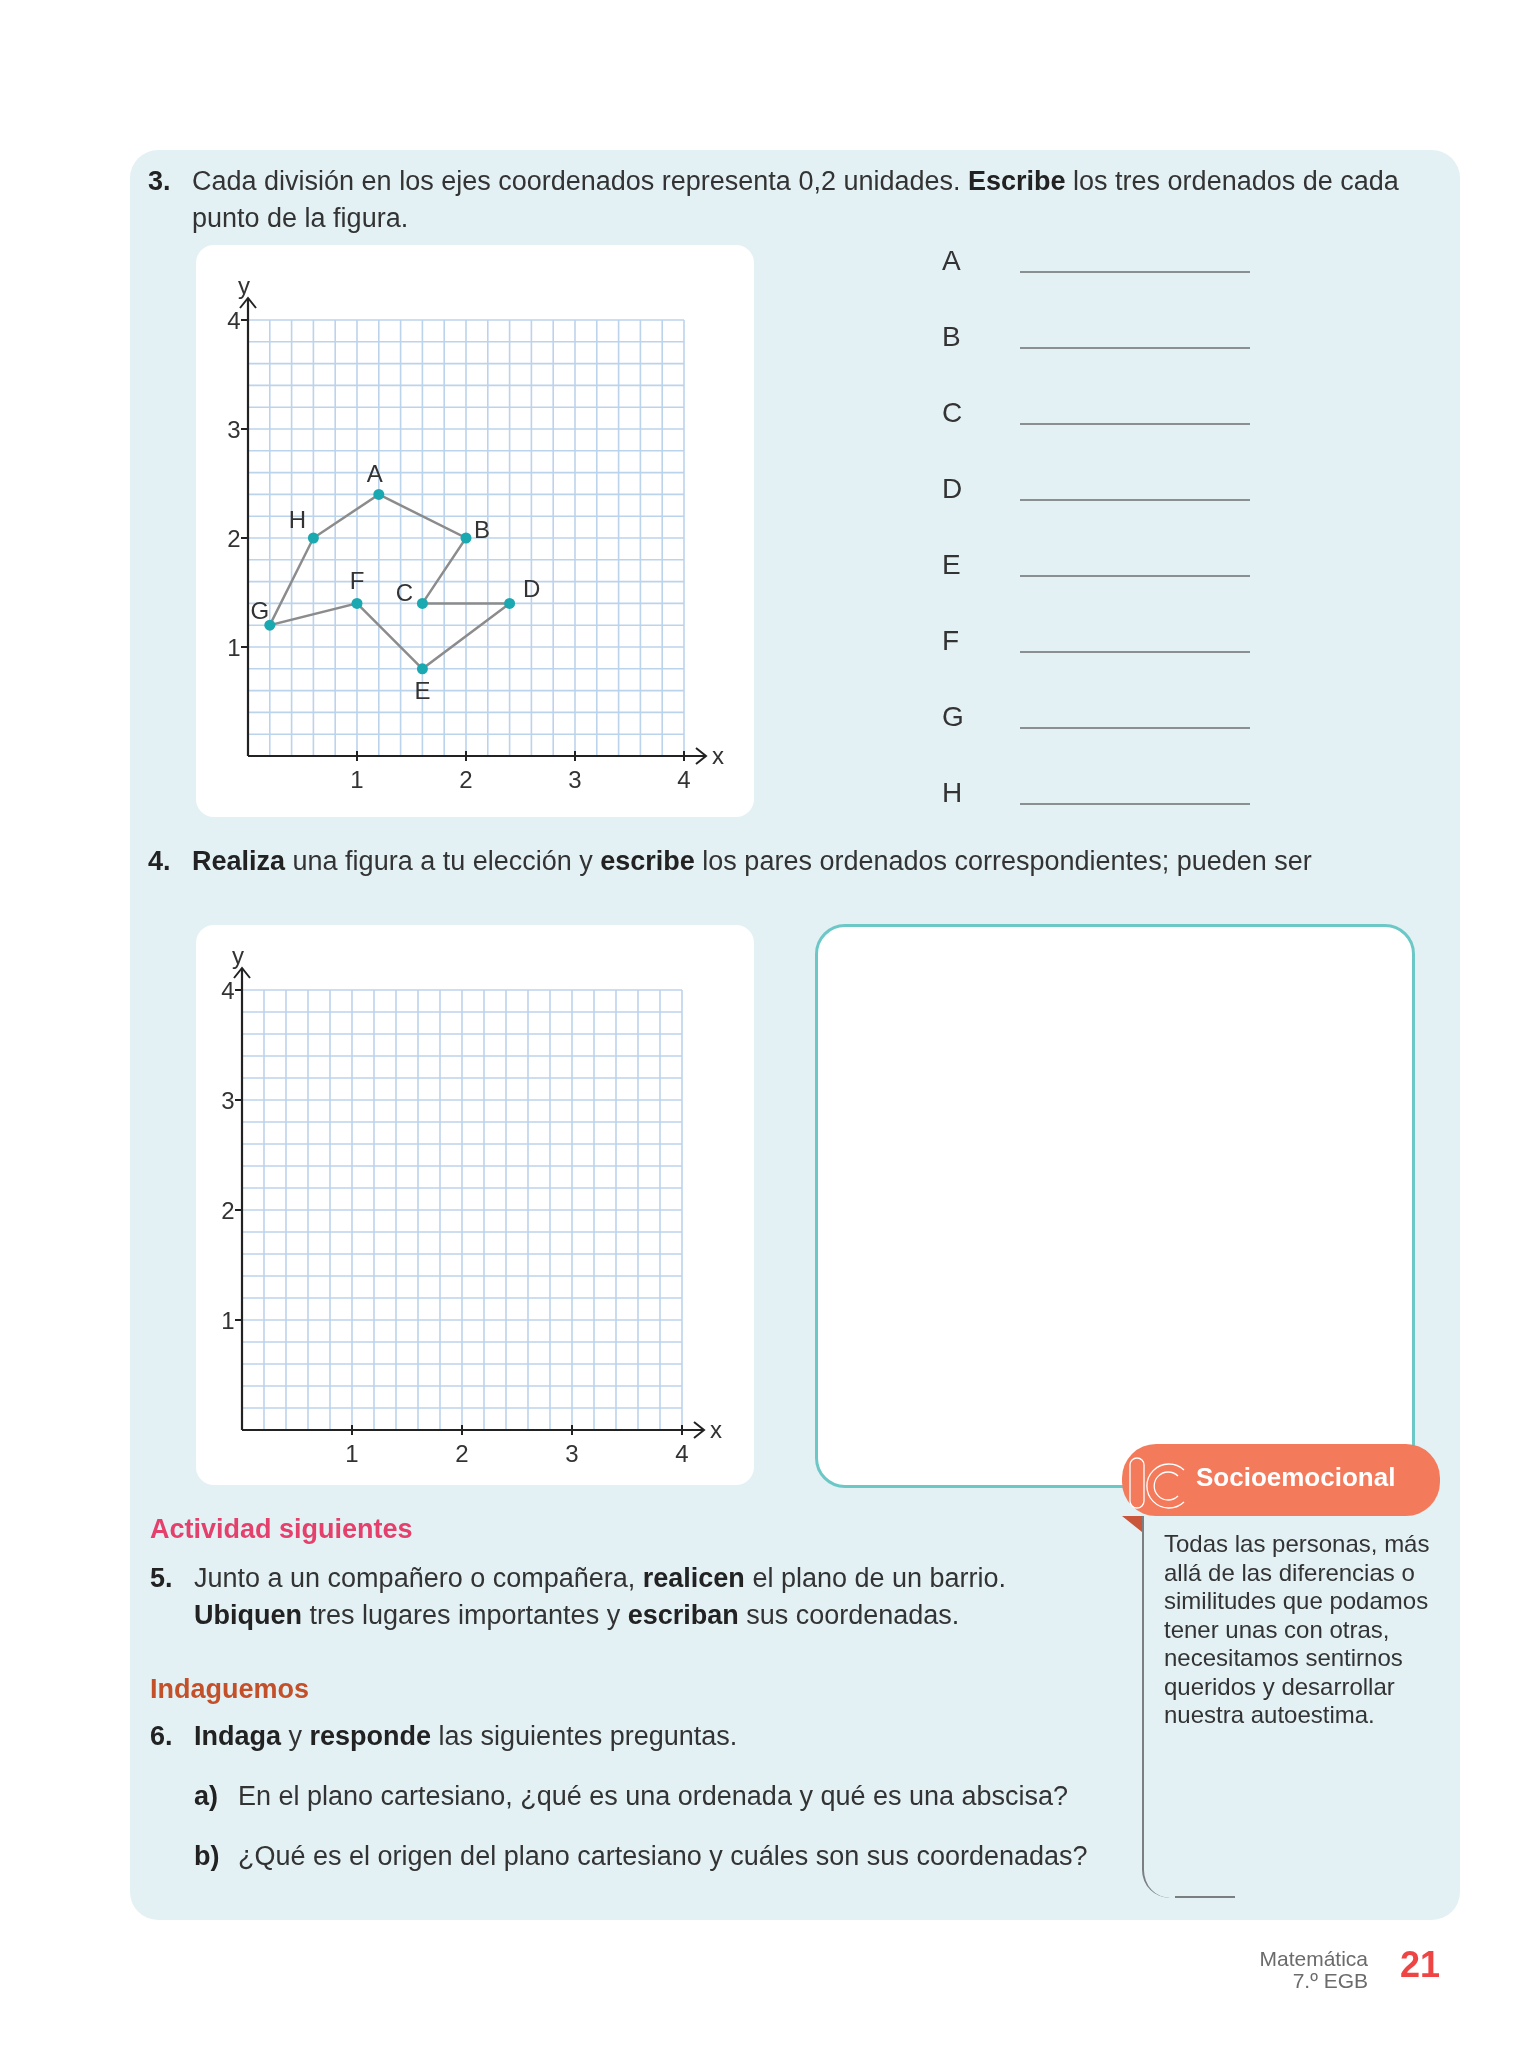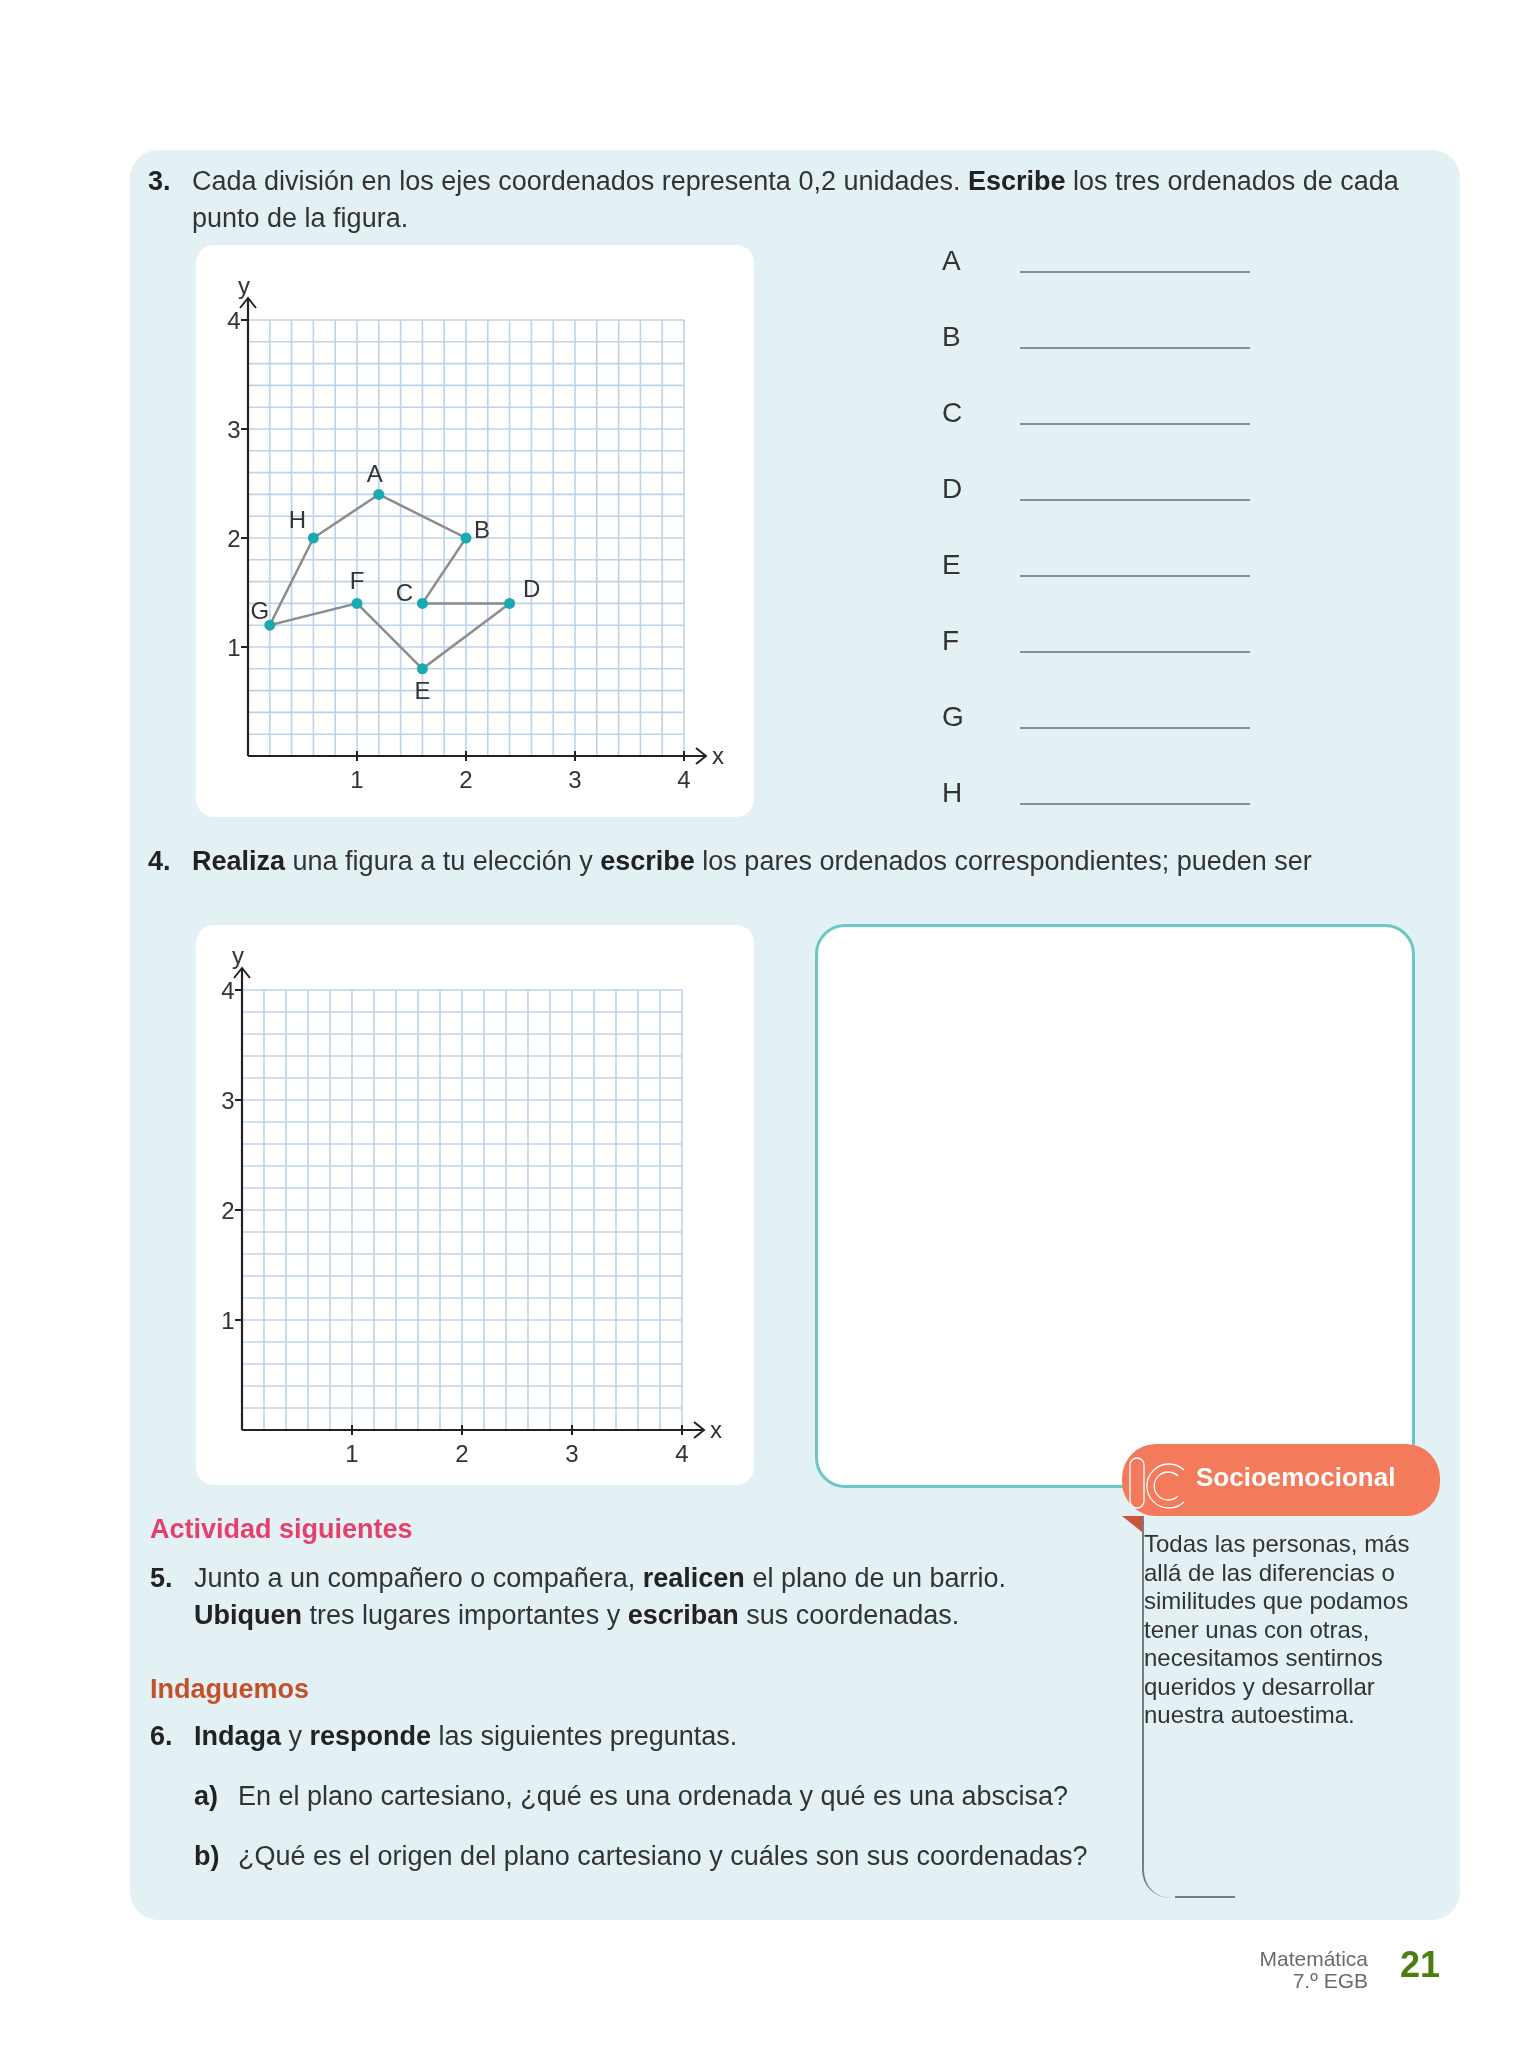--- a/index.html
+++ b/index.html
@@ -12,25 +12,25 @@
   .card { position:absolute; background:#fff; border-radius:18px; }
   .answers { position:absolute; left:930px; top:245px; }
   .ans-row { position:absolute; left:0; height:40px; width:320px; }
   .ans-row .lbl { position:absolute; left:12px; top:0; font-size:28px; color:#333; }
   .ans-row .line { position:absolute; left:90px; top:26px; width:230px; border-bottom:2px solid #8a8f92; }
   .sec { position:absolute; font-size:27px; font-weight:bold; }
   .draw-box { position:absolute; left:815px; top:924px; width:594px; height:558px; background:#fff; border:3px solid #6cc8c6; border-radius:30px; }
   .socio-tab { position:absolute; left:1122px; top:1444px; width:318px; height:72px; background:#f47a5c; border-radius:34px; }
   .socio-tab .title { position:absolute; left:74px; top:18px; font-size:26px; font-weight:bold; color:#fff; }
   .socio-body { position:absolute; left:1142px; top:1516px; width:300px; height:382px; border-left:2px solid #7a7f82; border-bottom-left-radius:28px; }
-  .socio-body p { margin:0; font-size:24px; line-height:28.5px; color:#333; }
+  .socio-body p { margin:0; font-size:24px; line-height:28.5px; color:#333; padding-left:20px; }
   .socio-body p.it { font-style:italic; margin-top:6px; }
   .socio-base { position:absolute; left:1175px; top:1896px; width:60px; border-bottom:2px solid #7a7f82; }
   .footer-subj { position:absolute; right:168px; top:1948px; text-align:right; font-size:21px; line-height:22px; color:#6b6b6b; }
-  .footer-page { position:absolute; left:1400px; top:1944px; font-size:36px; font-weight:bold; color:#4d7c0f; }
+  .footer-page { position:absolute; left:1400px; top:1944px; font-size:36px; font-weight:bold; color:#ef4444; }
 </style>
 </head>
 <body>
 
 <div class="panel"></div>
 
 <div class="q" style="left:148px; top:163px; width:1300px;">
   <span class="num">3.</span><span>Cada división en los ejes coordenados representa 0,2 unidades. </span><b>Escribe</b><span> los tres ordenados de cada</span>
   <span class="indent">punto de la figura.</span>
 </div>

